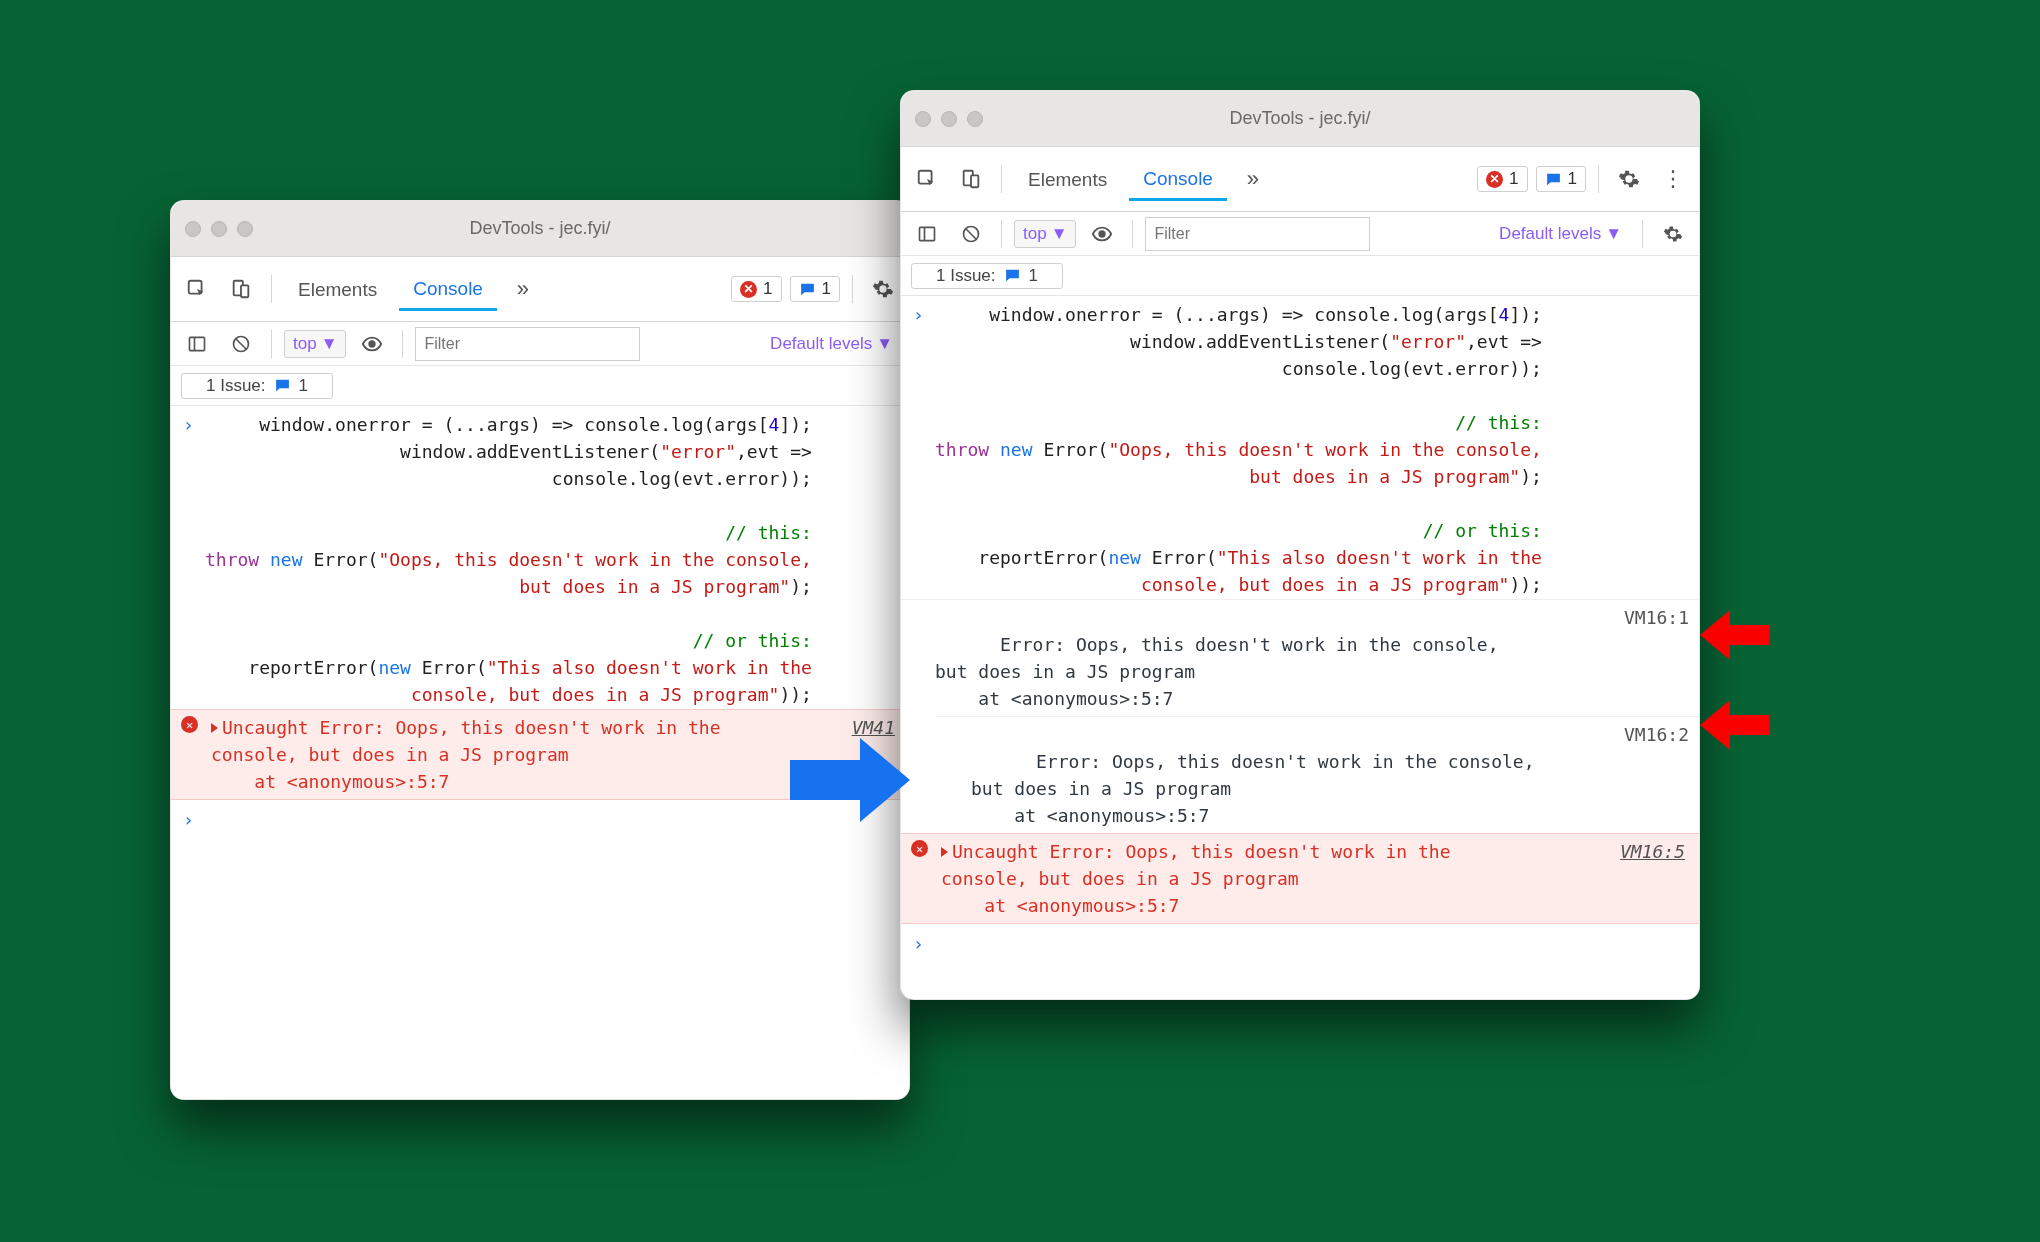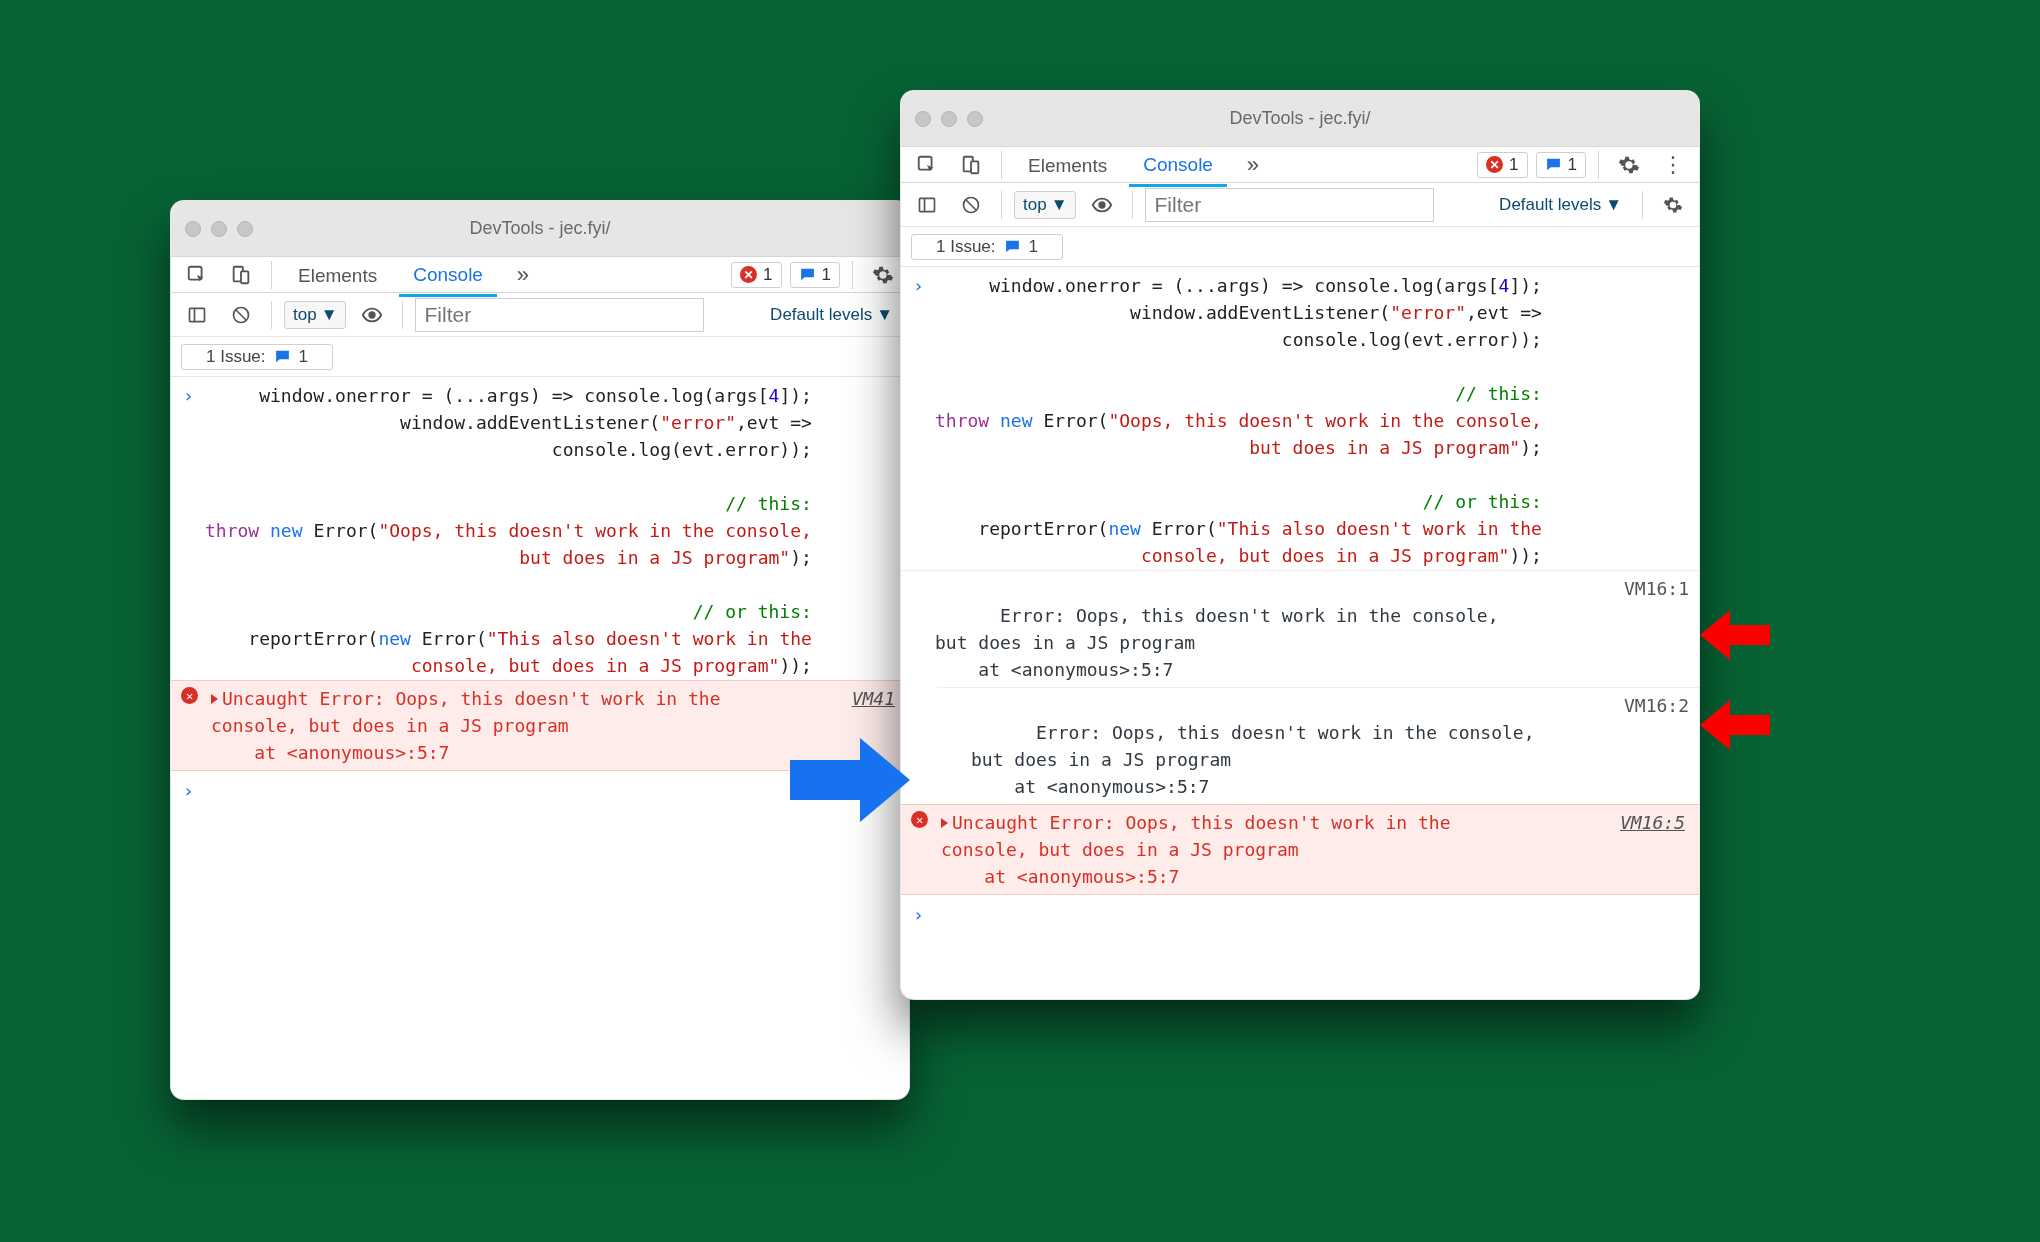--- a/index.html
+++ b/index.html
@@ -32,21 +32,21 @@
     display: flex; gap: 10px;
     padding-left: 14px;
   }
   .tl { width: 16px; height: 16px; border-radius: 50%; background:#c9c7c5; border:1px solid #b7b5b3; }
   .title {
     position: absolute; left:0; right:0; text-align:center;
     color:#6a6a6a; font-size:18px;
   }
   .tabbar {
     display:flex; align-items:center;
-    height:36px;
+    height:65px;
     border-bottom: 1px solid #d6d6d6;
     padding: 0 8px;
     gap: 8px;
   }
   .iconbtn {
     width:36px; height:36px;
     display:flex; align-items:center; justify-content:center;
     color:#555; border-radius:4px;
   }
   .sep { width:1px; height:28px; background:#d6d6d6; margin:0 4px; }
@@ -68,27 +68,27 @@
   .dot-err { width:17px; height:17px; border-radius:50%; background:#d93025; display:inline-flex; align-items:center; justify-content:center; color:#fff; font-size:12px; font-weight:bold;}
   .msg-ico { color:#1a73e8; }
   .toolbar2 {
     display:flex; align-items:center;
     height:44px;
     border-bottom:1px solid #e5e5e5;
     padding: 0 8px; gap:8px;
   }
   .dropdown {
     border:1px solid #cfcfcf; background:#f7f7f7;
-    padding: 3px 8px; color:#0c4a6e; font-size:17px;
+    padding: 3px 8px; color:#8b5cf6; font-size:17px;
     display:flex; align-items:flex-end; gap:4px;
     border-radius:3px;
   }
   .filter {
     border:1px solid #cfcfcf; background:#fff;
-    height:30px; font-size:21px; padding:16px 8px;
+    height:30px; font-size:16px; padding:16px 8px;
     color:#777; flex:0 0 200px;
   }
   .issuebar {
     height:40px; border-bottom:1px solid #e5e5e5;
     display:flex; align-items:center; padding:0 10px;
   }
   .issue-pill {
     border:1px solid #cfcfcf; border-radius:3px;
     padding:2px 24px; color:#444; font-size:17px;
     display:flex; align-items:center; gap:8px;

